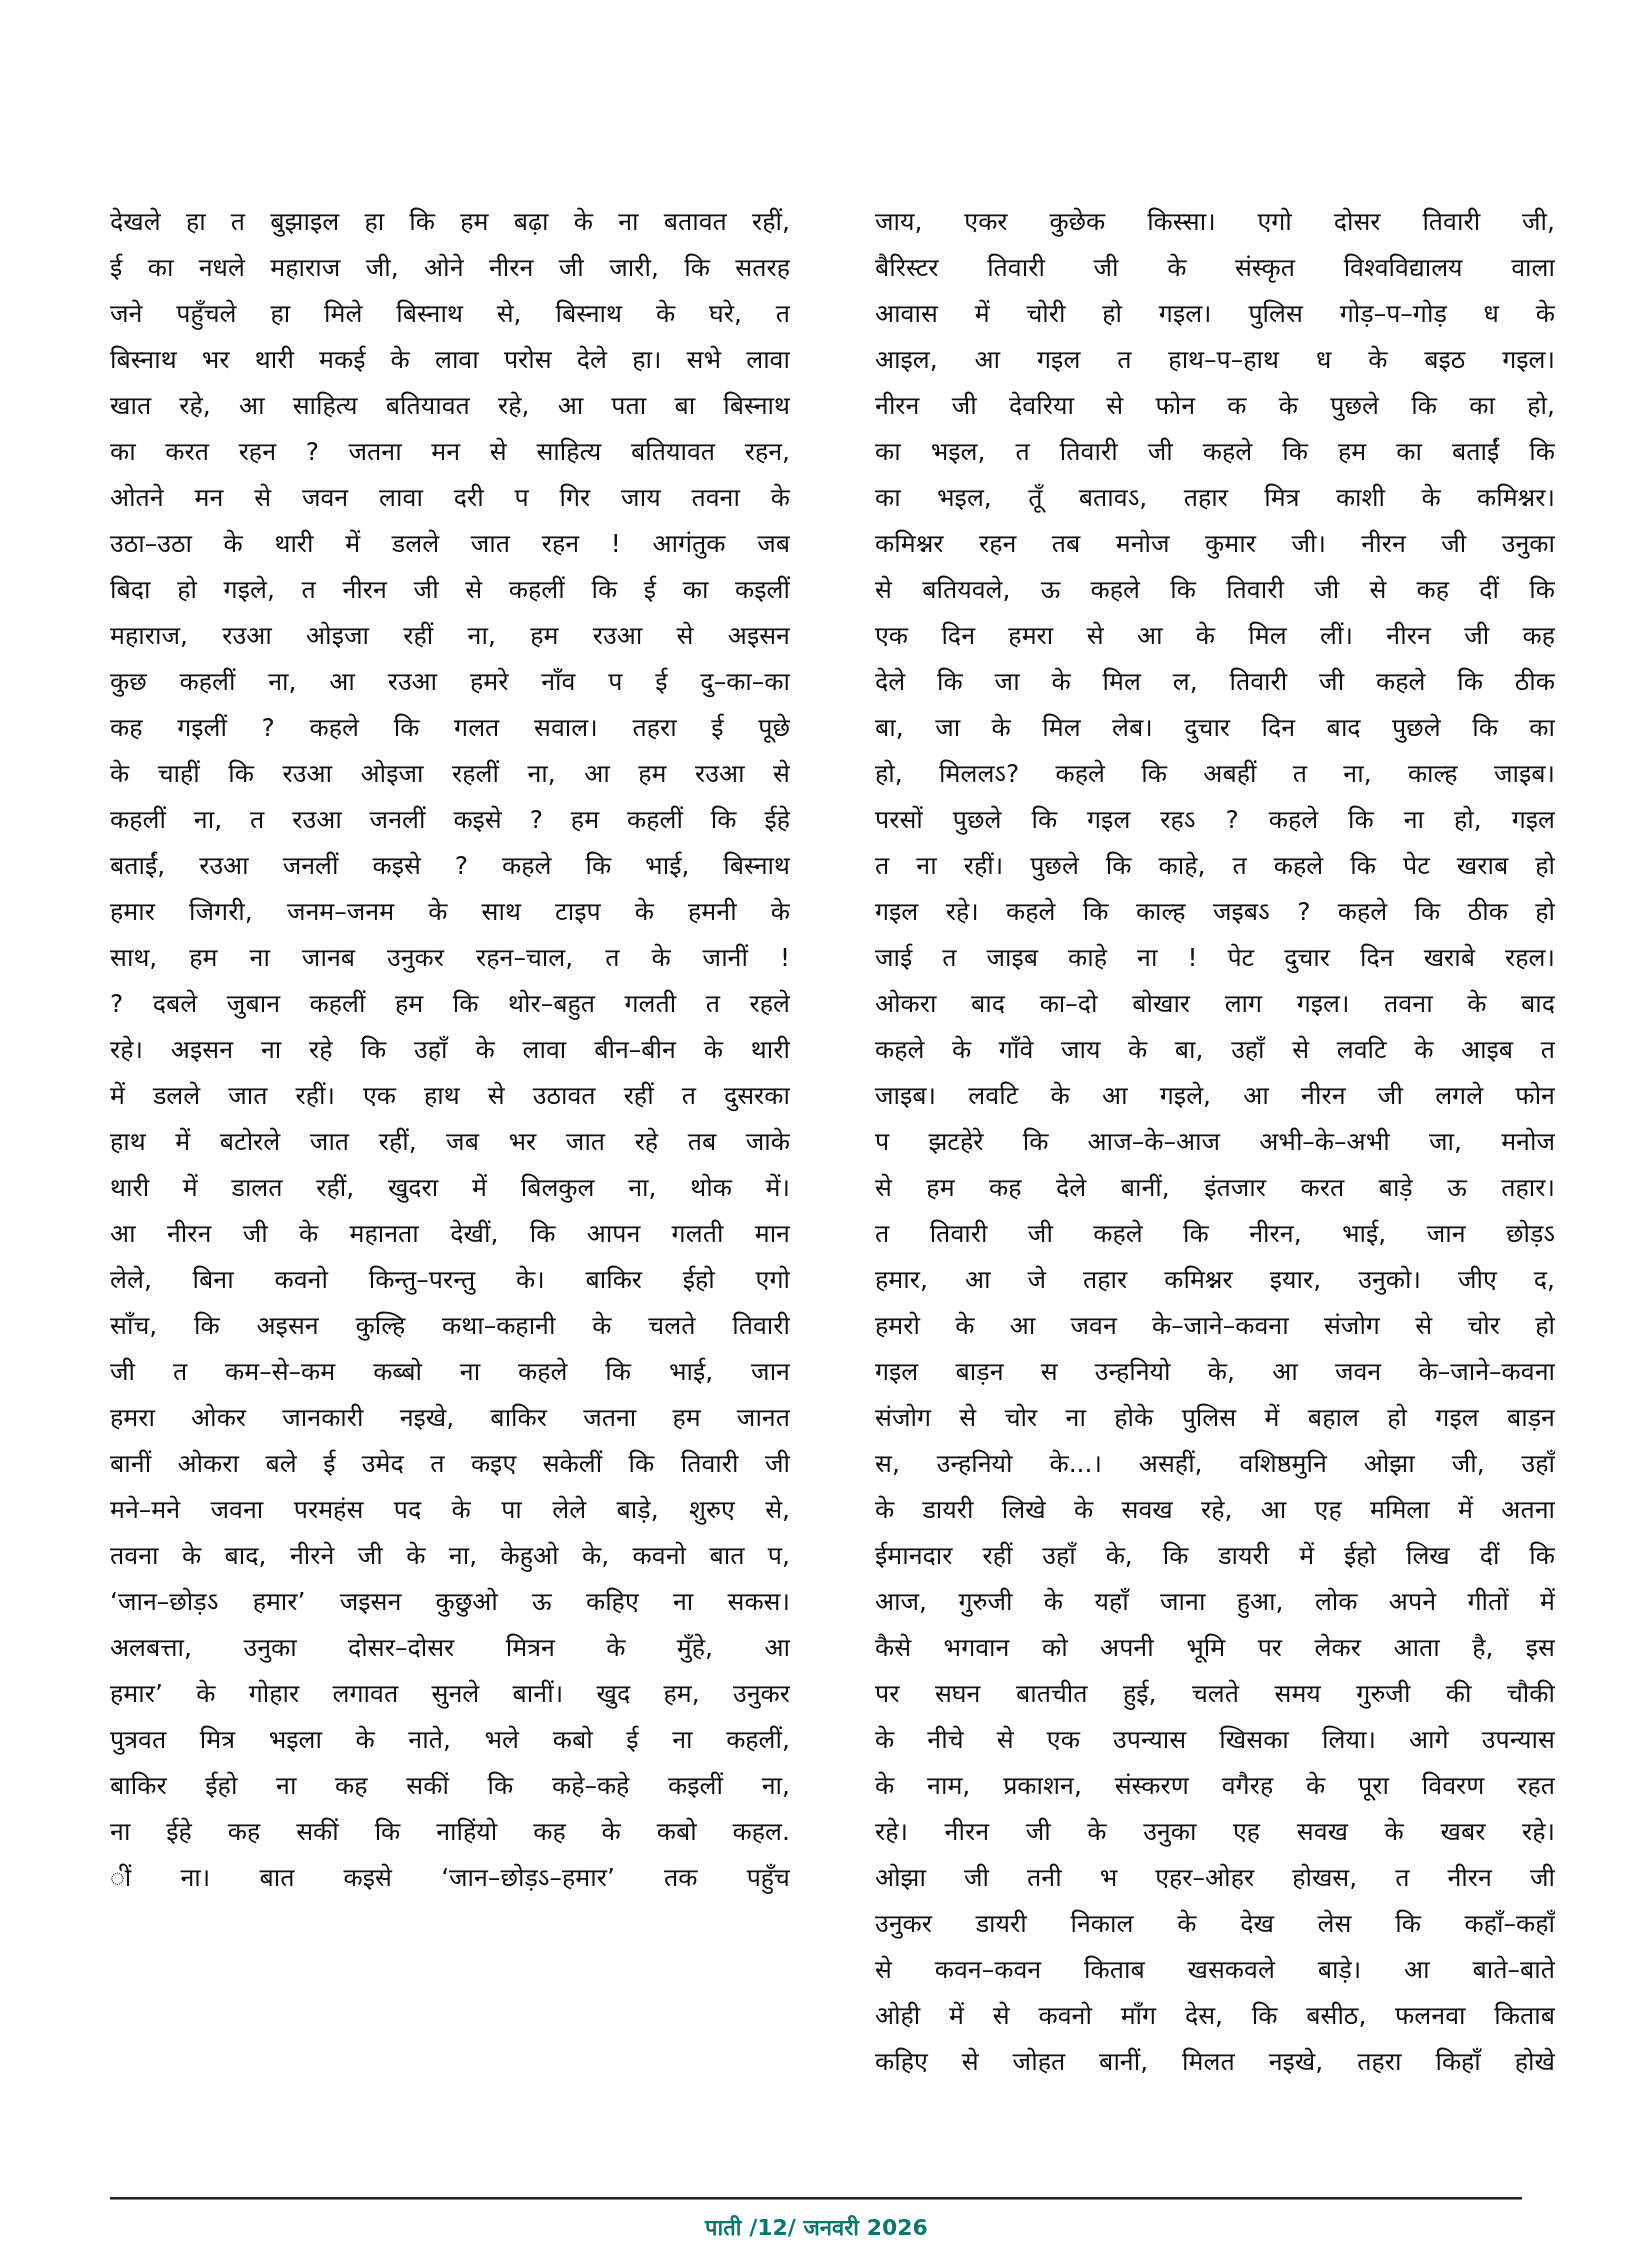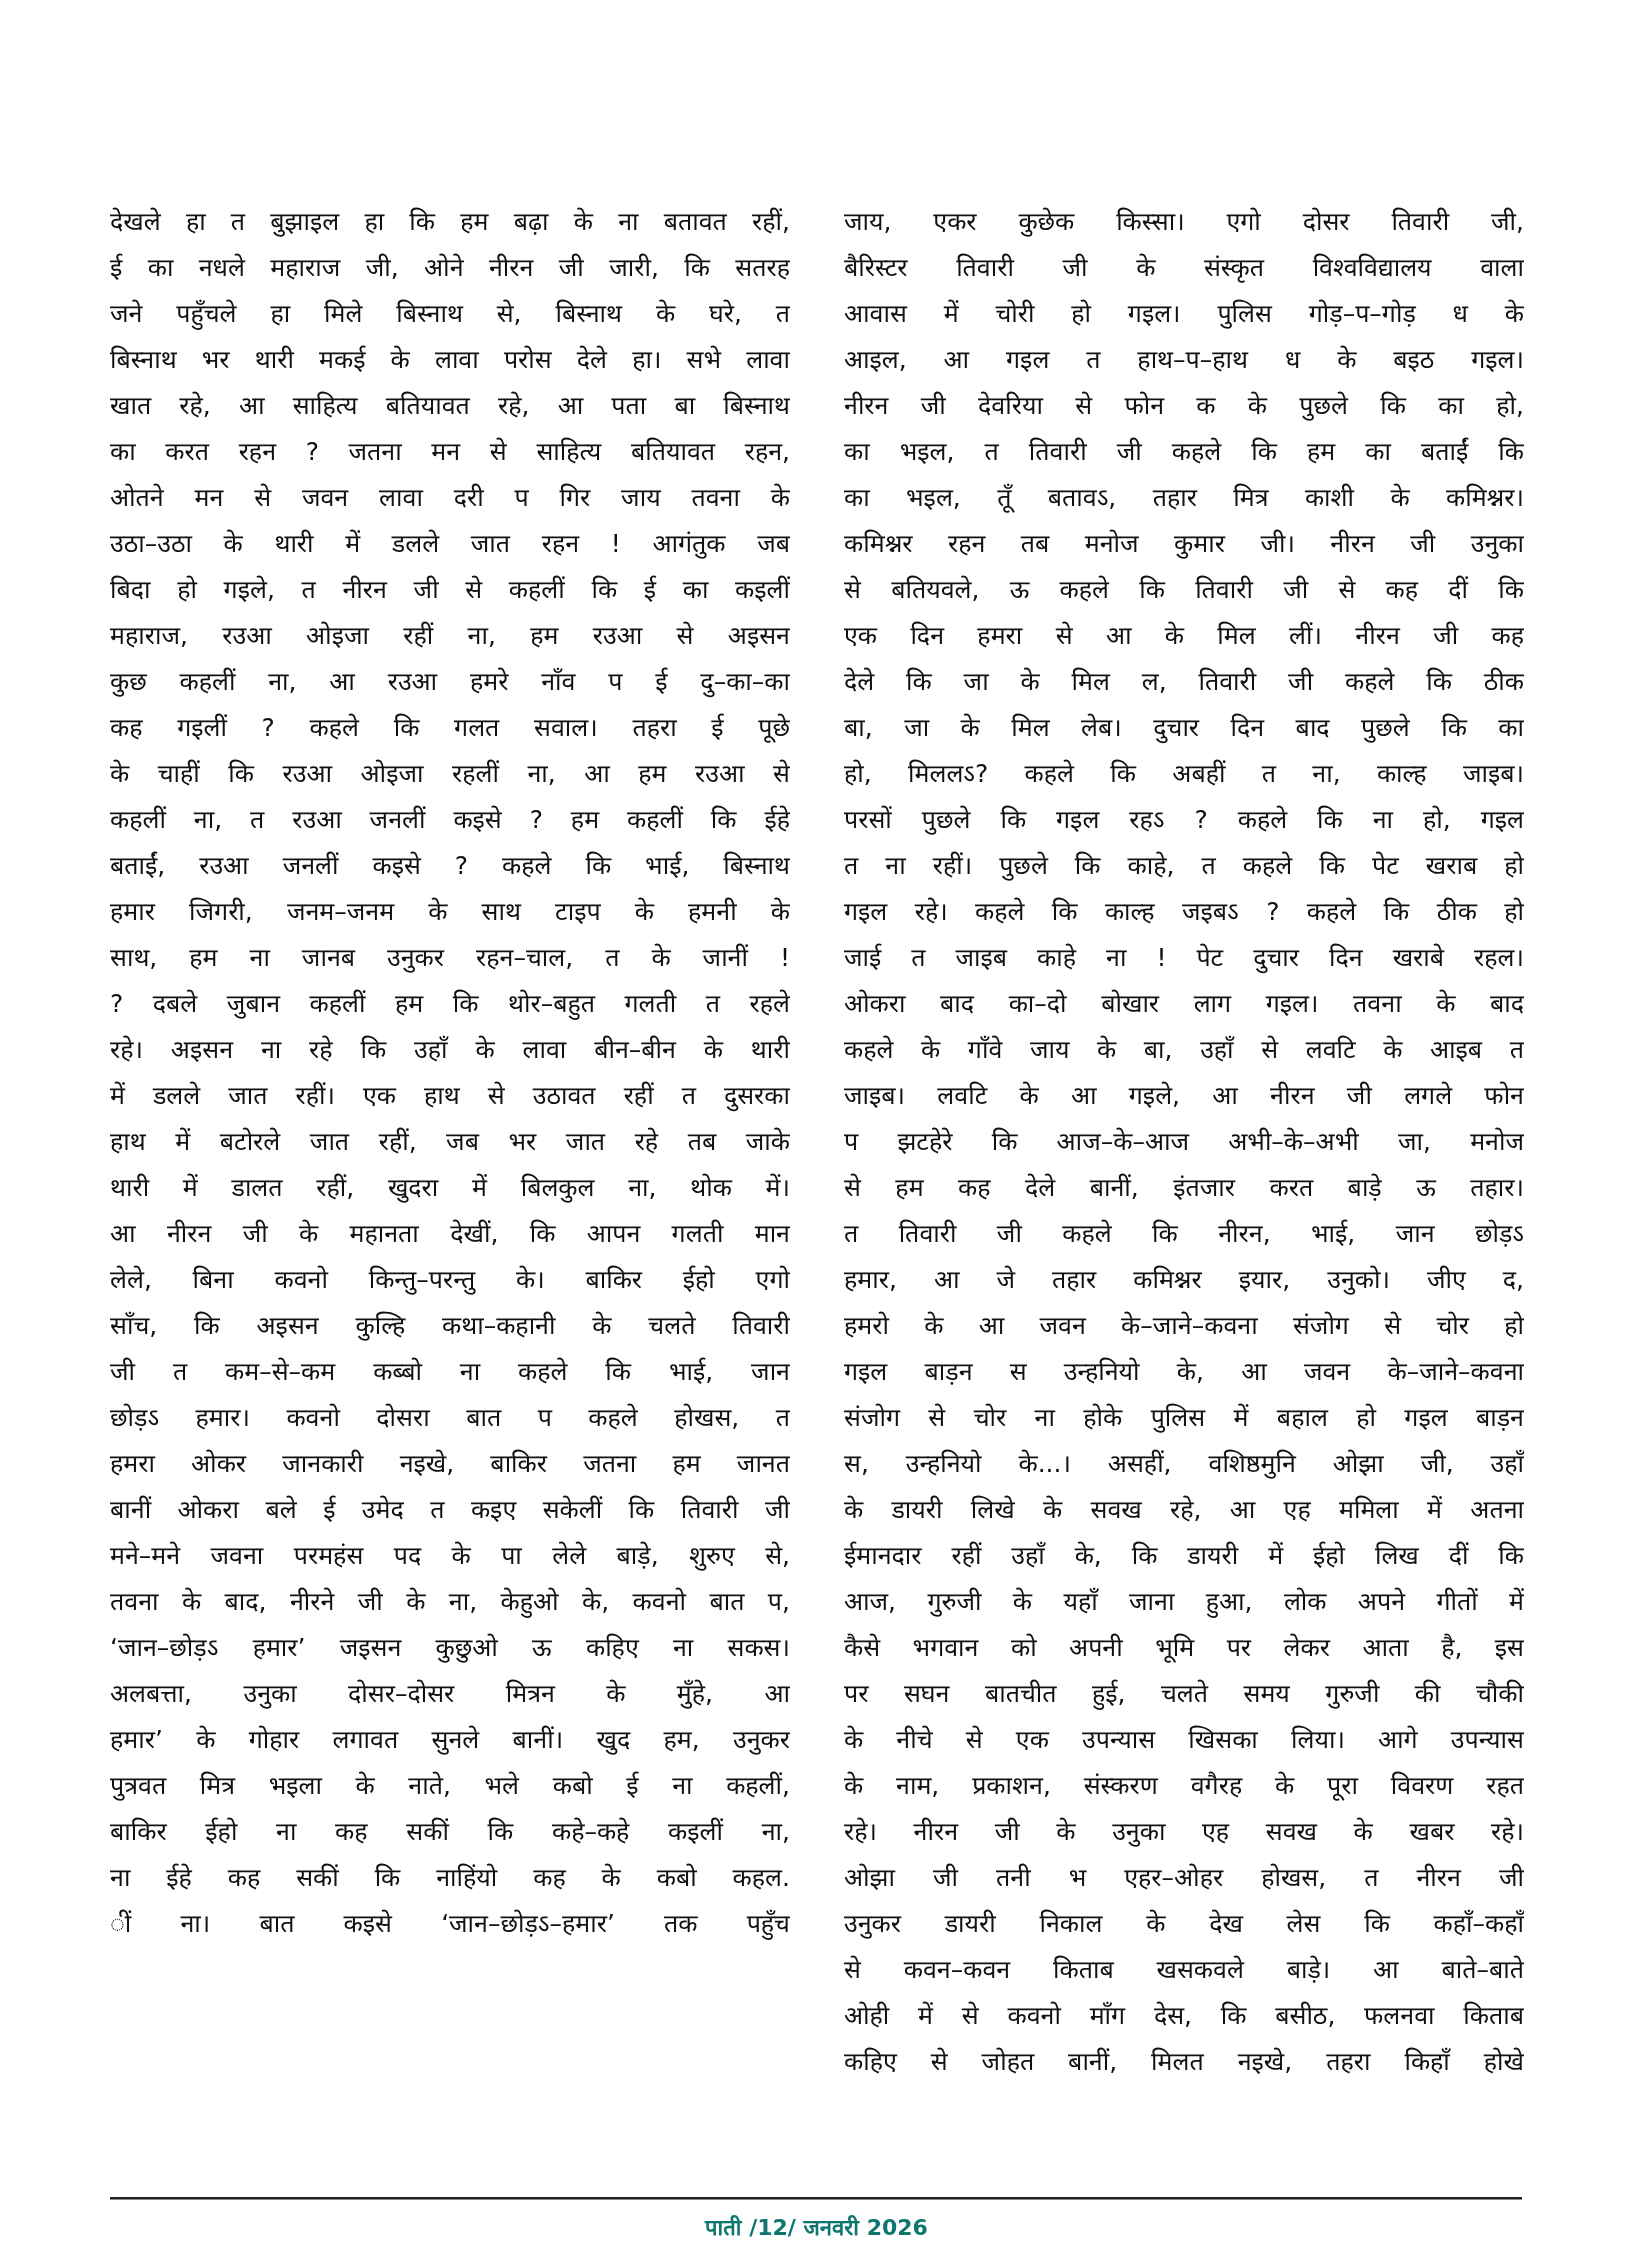--- a/index.html
+++ b/index.html
@@ -19,21 +19,21 @@
     position: absolute;
     left: 0; top: 0;
     width: 1633px; height: 2261px; margin-top: 36px;
   }
   .column {
     position: absolute;
     top: 163px;
     width: 680px;
   }
   .column.left { left: 110px; }
-  .column.right { left: 844px; }
+  .column.right { left: 875px; }
   .line {
     display: block;
     height: 46px;
     line-height: 46px;
     font-size: 25px;
     white-space: nowrap;
     text-align: justify;
     text-align-last: justify;
     letter-spacing: 0px;
     overflow: hidden;
@@ -82,21 +82,20 @@
       <span class="line">साथ, हम ना जानब उनुकर रहन–चाल, त के जानीं !</span>
       <span class="line">? दबले जुबान कहलीं हम कि थोर–बहुत गलती त रहले</span>
       <span class="line">रहे। अइसन ना रहे कि उहाँ के लावा बीन–बीन के थारी</span>
       <span class="line">में डलले जात रहीं। एक हाथ से उठावत रहीं त दुसरका</span>
       <span class="line">हाथ में बटोरले जात रहीं, जब भर जात रहे तब जाके</span>
       <span class="line">थारी में डालत रहीं, खुदरा में बिलकुल ना, थोक में।</span>
       <span class="line">आ नीरन जी के महानता देखीं, कि आपन गलती मान</span>
       <span class="line">लेले, बिना कवनो किन्तु–परन्तु के। बाकिर ईहो एगो</span>
       <span class="line">साँच, कि अइसन कुल्हि कथा–कहानी के चलते तिवारी</span>
       <span class="line">जी त कम–से–कम कब्बो ना कहले कि भाई, जान</span>
-      <span class="line">छोड़ऽ हमार। कवनो दोसरा बात प कहले होखस, त</span>
       <span class="line">हमरा ओकर जानकारी नइखे, बाकिर जतना हम जानत</span>
       <span class="line">बानीं ओकरा बले ई उमेद त कइए सकेलीं कि तिवारी जी</span>
       <span class="line">मने–मने जवना परमहंस पद के पा लेले बाड़े, शुरुए से,</span>
       <span class="line">तवना के बाद, नीरने जी के ना, केहुओ के, कवनो बात प,</span>
       <span class="line">‘जान–छोड़ऽ हमार’ जइसन कुछुओ ऊ कहिए ना सकस।</span>
       <span class="line">अलबत्ता, उनुका दोसर–दोसर मित्रन के मुँहे, आ</span>
       <span class="line">हमार’ के गोहार लगावत सुनले बानीं। खुद हम, उनुकर</span>
       <span class="line">पुत्रवत मित्र भइला के नाते, भले कबो ई ना कहलीं,</span>
       <span class="line">बाकिर ईहो ना कह सकीं कि कहे–कहे कइलीं ना,</span>
       <span class="line">ना ईहे कह सकीं कि नाहिंयो कह के कबो कहल.</span>

